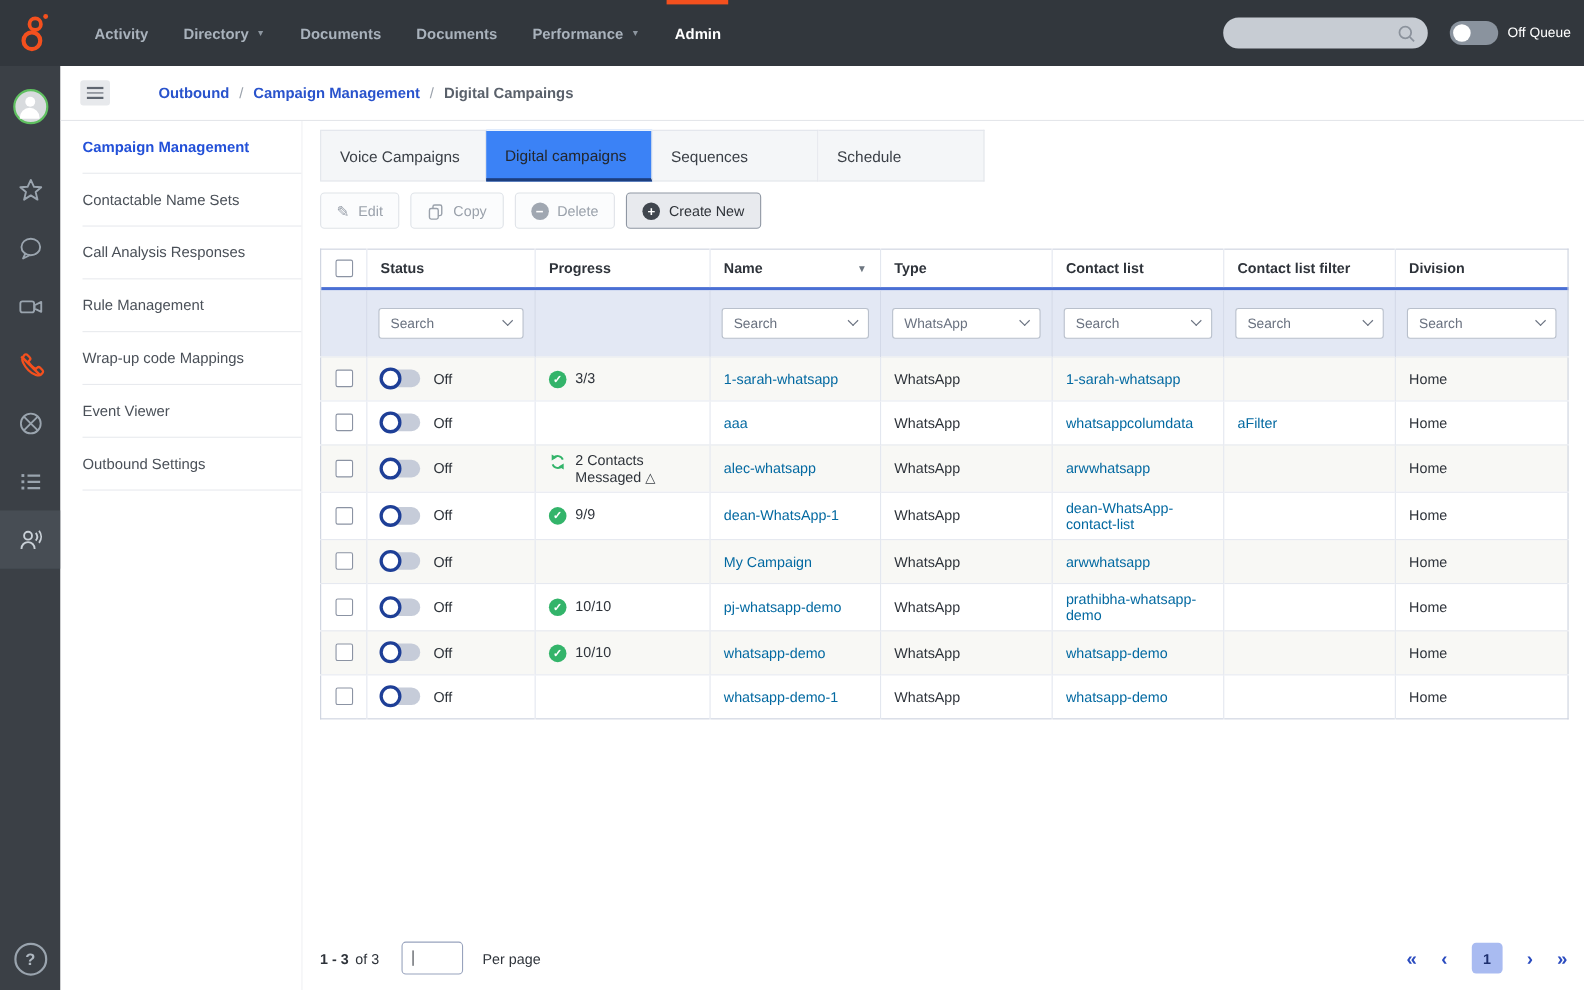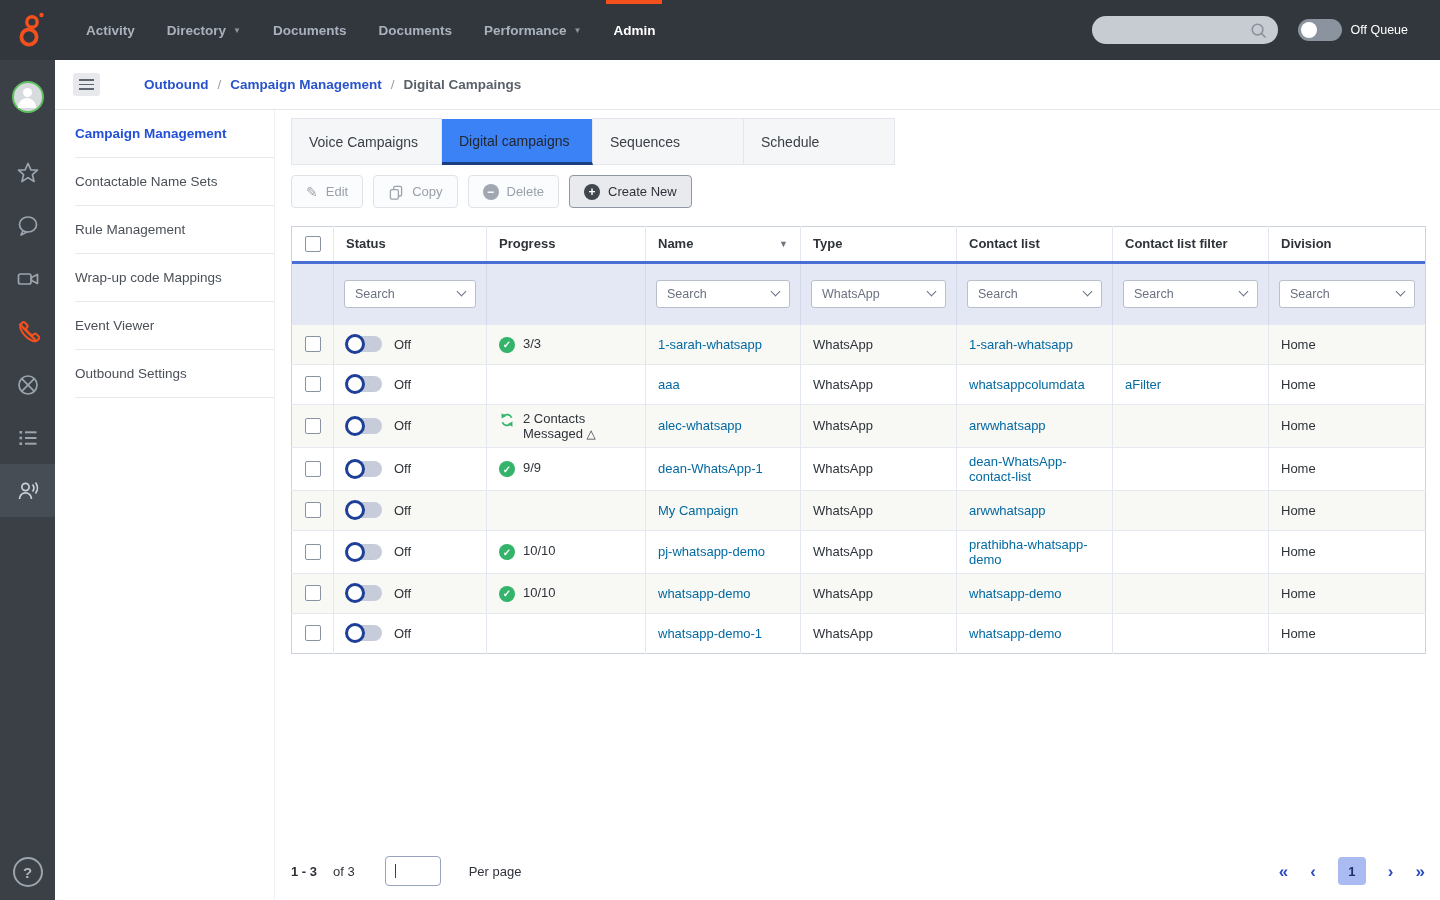--- a/index.html
+++ b/index.html
@@ -10,21 +10,21 @@
   
   .topnav { height:60px; background:#32373d; display:flex; align-items:center; flex-shrink:0; }
   .logo { width:30px; height:38px; margin-left:16px; flex-shrink:0; }
   .nav-items { display:flex; height:100%; margin-left:24px; }
   .nav-item { position:relative; height:100%; display:flex; align-items:center; gap:7px;
               padding:0 16px; font-size:13.5px; font-weight:700; color:#a9b2bc; cursor:pointer; }
   .nav-item.active { color:#ffffff; }
   .nav-item .active-bar { position:absolute; top:0; left:50%; transform:translateX(-50%);
               width:56px; height:4px; background:#f4501e; }
   .nav-caret { font-size:8px; color:#8d96a0; }
-  .nav-right { margin-left:auto; display:flex; align-items:center; margin-right:32px; }
+  .nav-right { margin-left:auto; display:flex; align-items:center; margin-right:12px; }
   .topsearch { width:186px; height:28px; border-radius:14px; background:#c7ccd3;
                display:flex; align-items:center; padding:0 10px 0 14px; }
   .topsearch input { flex:1; border:none; outline:none; background:transparent; font-size:13px; color:#333; min-width:0; }
   .queue-toggle { display:flex; align-items:center; gap:9px; margin-left:20px; }
   .qt-track { width:44px; height:22px; border-radius:11px; background:#8a939e; position:relative; cursor:pointer; }
   .qt-knob { position:absolute; left:3px; top:3px; width:16px; height:16px; border-radius:50%; background:#fff; }
   .qt-label { color:#fff; font-size:12.5px; }
 
   
   .body { flex:1; display:flex; min-height:0; }
@@ -111,21 +111,21 @@
   .prog { display:flex; align-items:flex-start; gap:8px; }
   .ic-check { width:16px; height:16px; border-radius:50%; background:#33b46a; color:#fff; font-size:10px;
               font-weight:700; display:inline-flex; align-items:center; justify-content:center; flex-shrink:0; margin-top:1px; }
   .refresh-svg { flex-shrink:0; margin-top:1px; }
   .recycle { font-size:12px; color:#3a3f46; }
   a.cell-link { color:#0369a1; text-decoration:none; cursor:pointer; }
   .sort-caret { float:right; font-size:9px; color:#6d7680; margin-top:3px; }
 
   
   .footer { margin-top:auto; height:58px; display:flex; align-items:center; flex-shrink:0; }
-  .pg-left { display:flex; align-items:center; gap:16px; font-size:13px; color:#2e333a; }
+  .pg-left { display:flex; align-items:center; gap:6px; font-size:13px; color:#2e333a; }
   .pg-range { font-weight:700; }
   .pp-input { width:56px; height:30px; border:1px solid #98a3bd; border-radius:4px; background:#fff;
               margin:0 12px 0 14px; display:flex; align-items:center; padding-left:9px; cursor:text; }
   .pp-caret { width:1px; height:14px; background:#3a3f46; }
   .pg-right { margin-left:auto; display:flex; align-items:center; gap:22px; }
   .pg-arrow { font-size:17px; font-weight:700; color:#2a4bbf; cursor:pointer; line-height:1; }
   .pg-page { width:28px; height:28px; border-radius:4px; background:#a9bbf1; color:#1d2f6e; font-size:13px;
              font-weight:700; display:flex; align-items:center; justify-content:center; cursor:pointer; }
   svg.rail-ic { display:block; }
 </style>
@@ -259,20 +259,23 @@
       </div>
 
       <div class="content-row">
 
         <aside class="sidebar">
           <div class="side-item active">
               <span>Campaign Management</span>
             </div>
           <div class="side-item">
               <span>Contactable Name Sets</span>
+            </div>
+          <div class="side-item">
+              <span>Call Analysis Responses</span>
             </div>
           <div class="side-item">
               <span>Rule Management</span>
             </div>
           <div class="side-item">
               <span>Wrap-up code Mappings</span>
             </div>
           <div class="side-item">
               <span>Event Viewer</span>
             </div>

